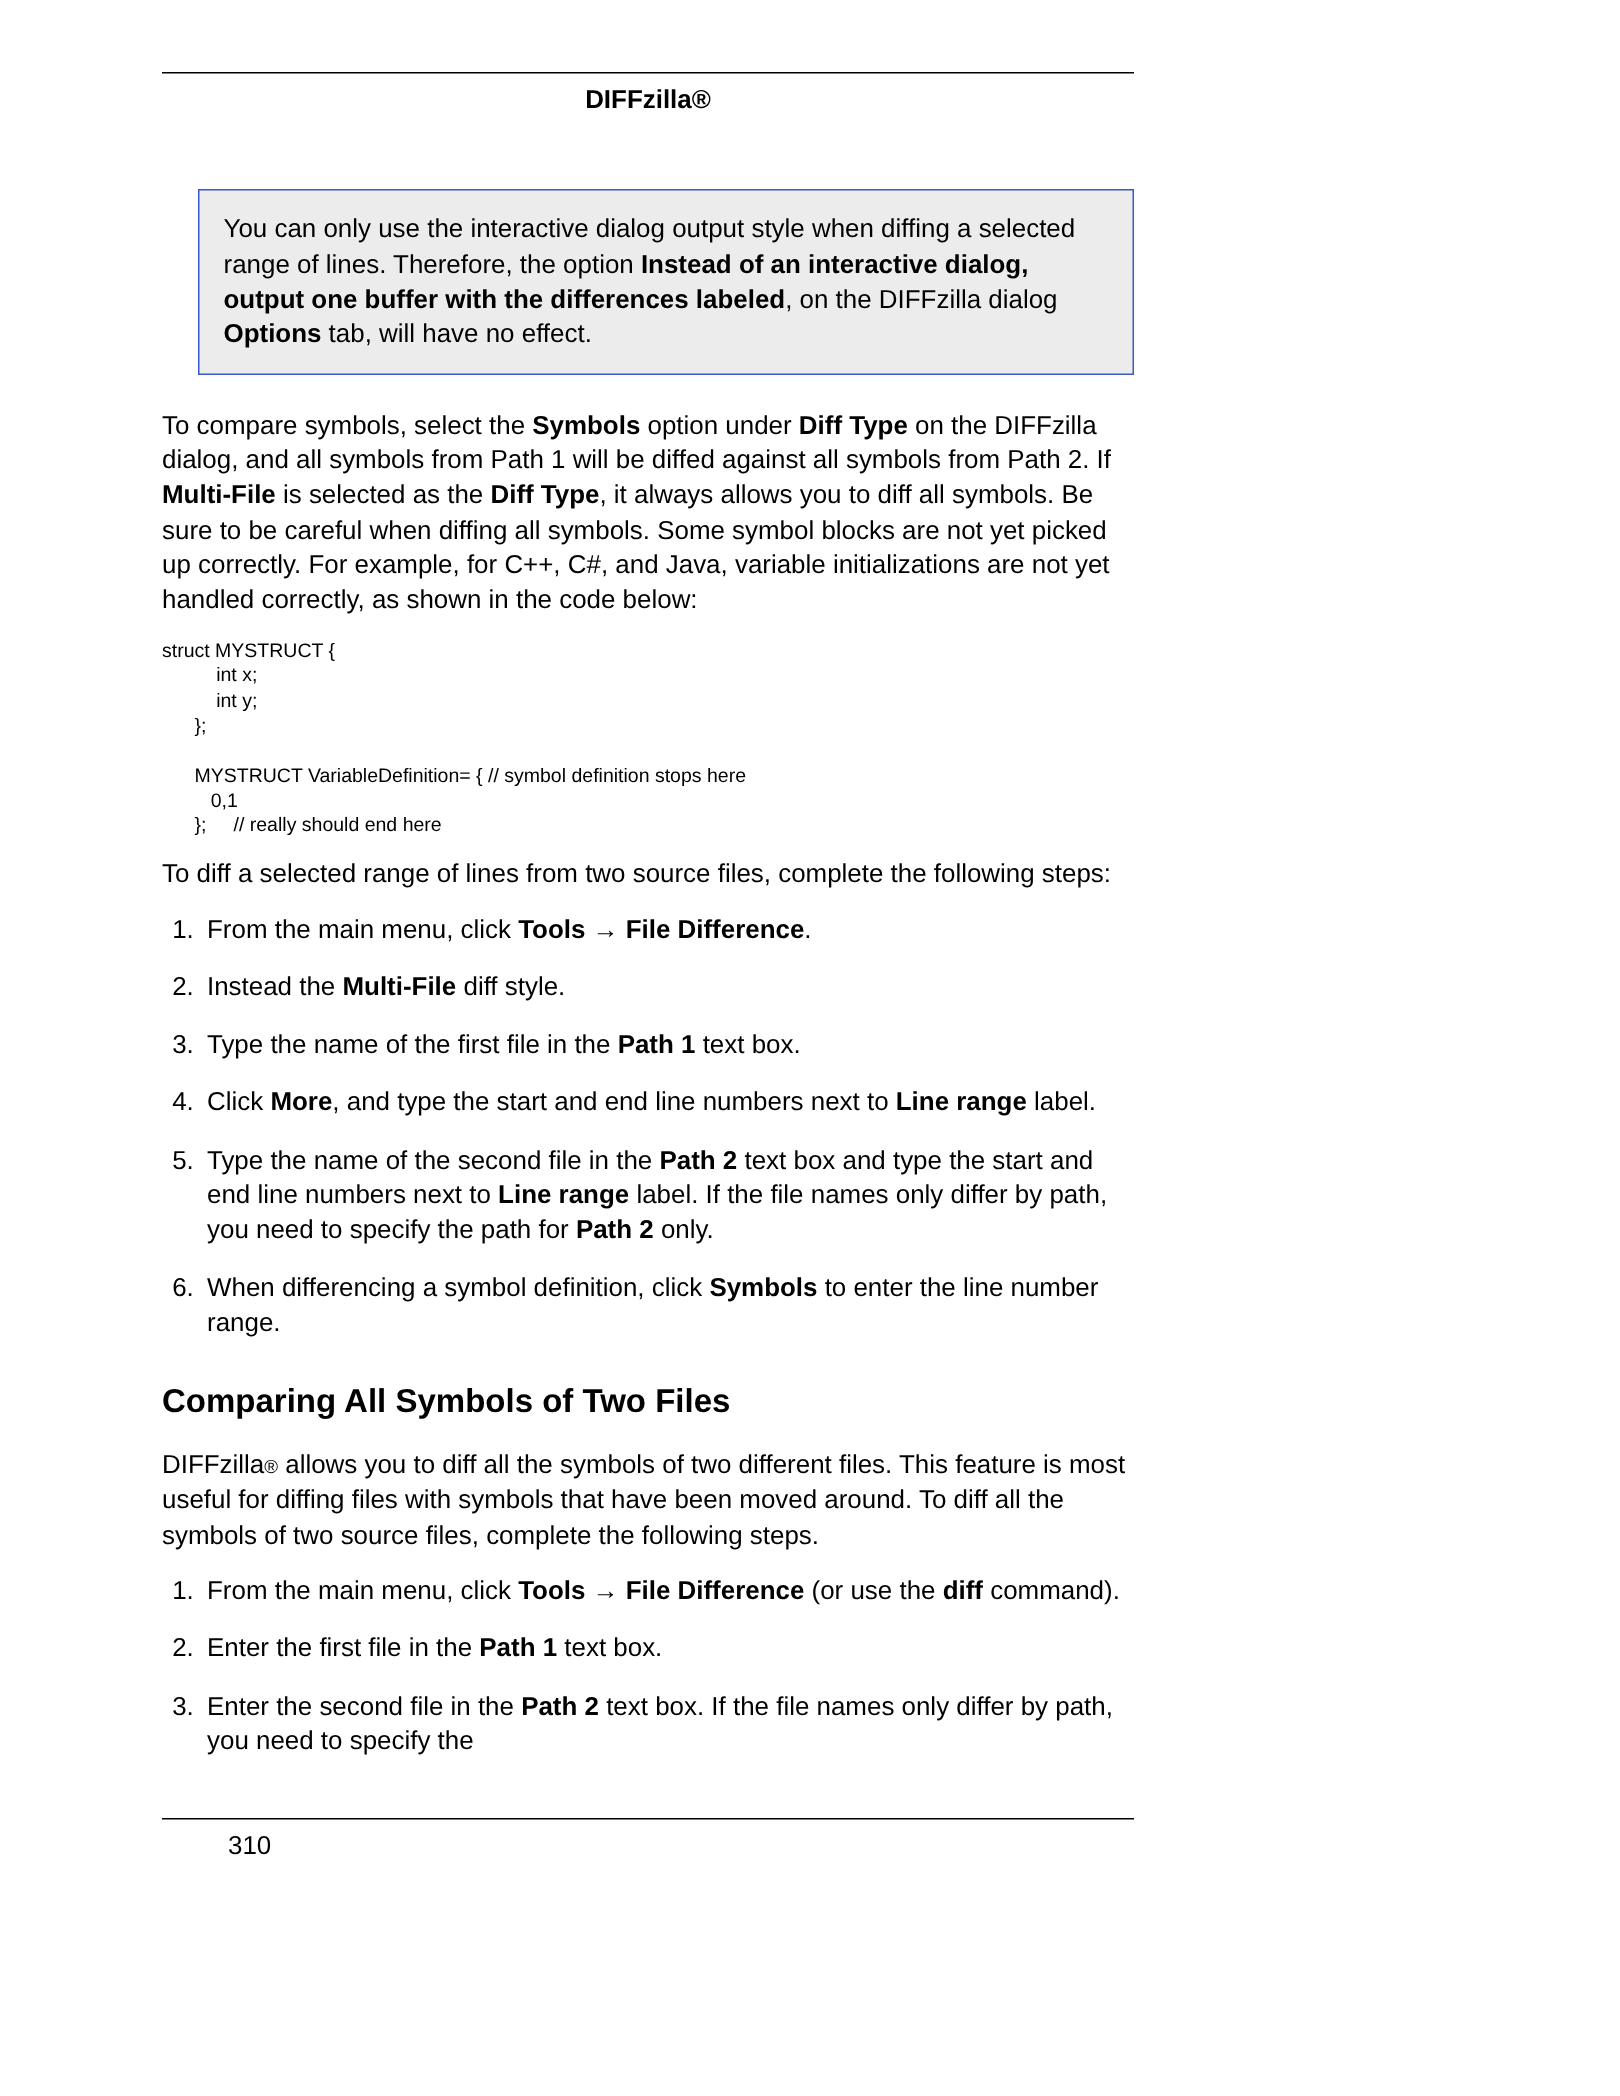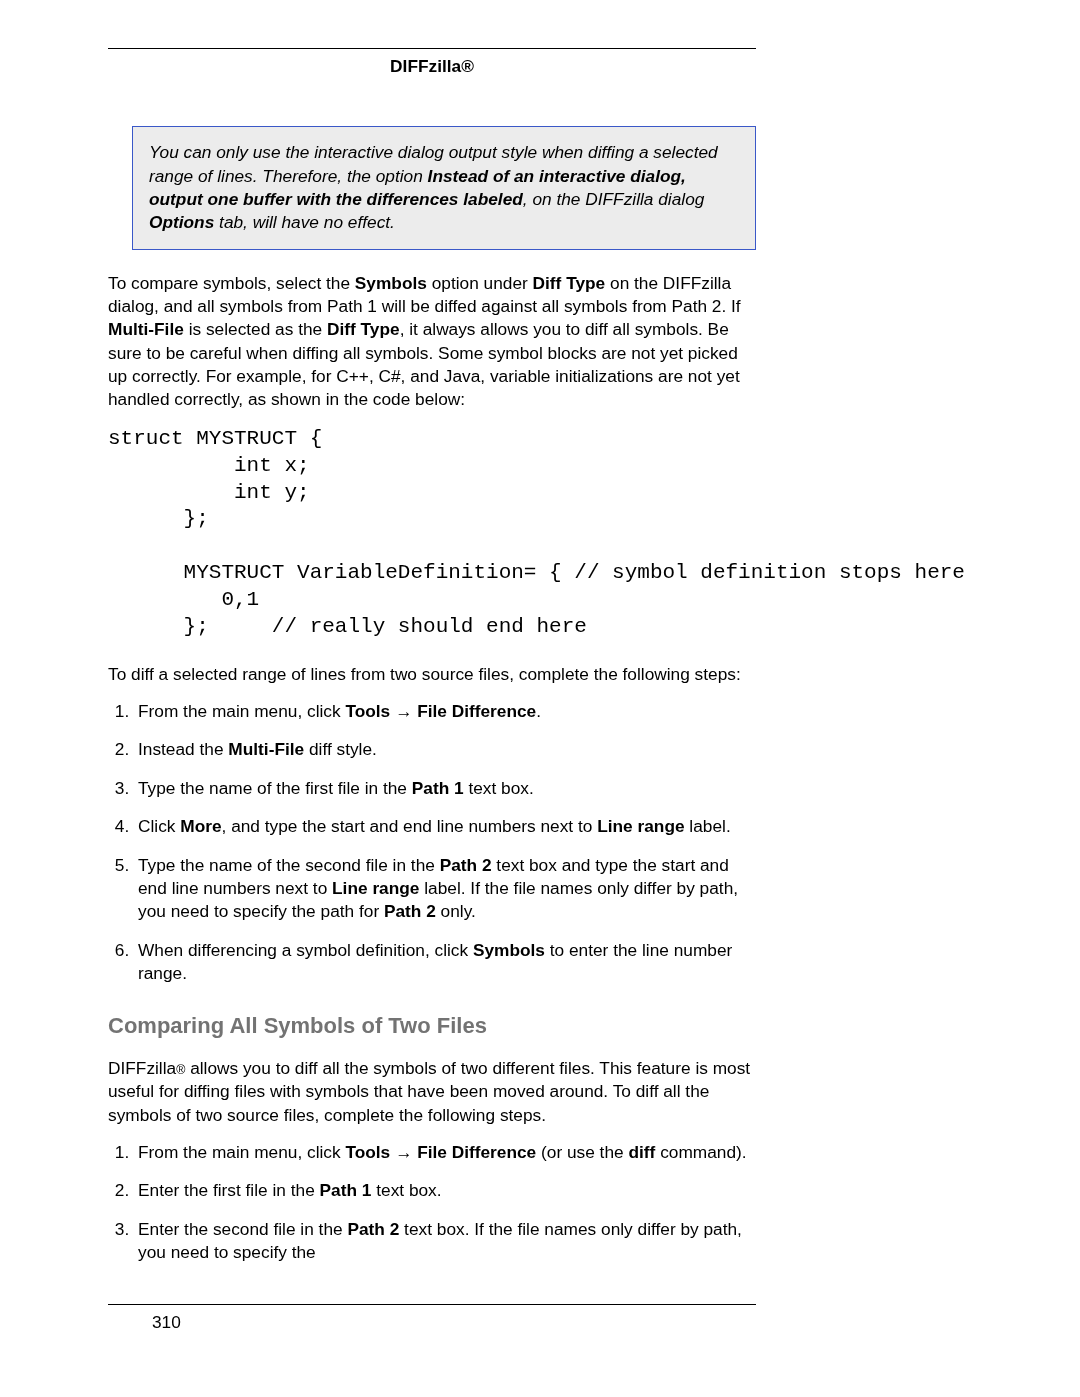--- a/index.html
+++ b/index.html
@@ -35,39 +35,38 @@
     font-weight: 700;
     font-size: 22px;
     margin: 14px 0 10px 32px;
   }
   .note-box {
     border: 1.3px solid #3a58c8;
     background: #ececec;
     padding: 14px 16px 14px 16px;
     margin: 0 0 22px 24px;
     line-height: 1.35;
-    font-style: italic;
   }
   .code-block {
-    font-family: Liberation Mono, monospace;
-    font-size: 21px;
+    font-family: Liberation Sans, sans-serif;
+    font-size: 13px;
     white-space: pre;
     line-height: 1.28;
-    margin: 14px 0 22px 0;
+    margin: 14px 0 12px 0;
   }
   ol.steps {
     margin: 10px 0 10px 0;
     padding-left: 26px;
   }
   ol.steps li {
     margin-bottom: 15px;
     padding-left: 4px;
   }
   .section-heading {
-    color: #737373;
+    color: #000000;
     font-weight: 700;
     font-size: 22px;
     margin: 26px 0 16px 0;
   }
   .footer-hr {
     border: 0;
     border-top: 1.4px solid #000;
     margin: 40px 0 6px 0;
   }
   .page-number {

